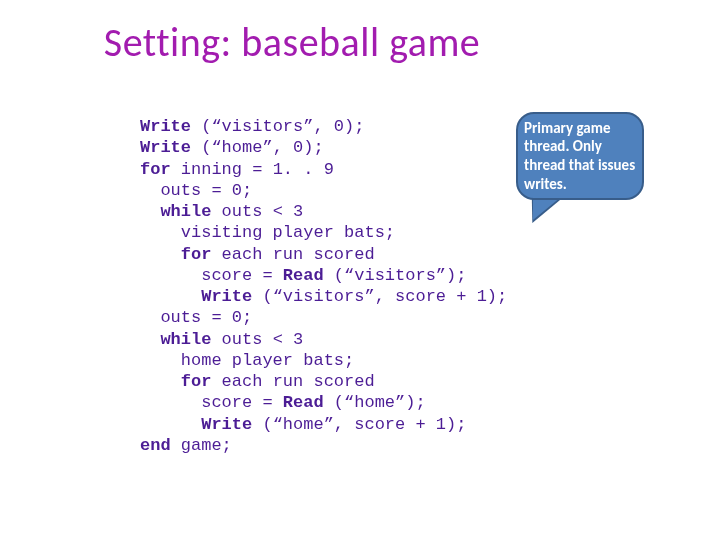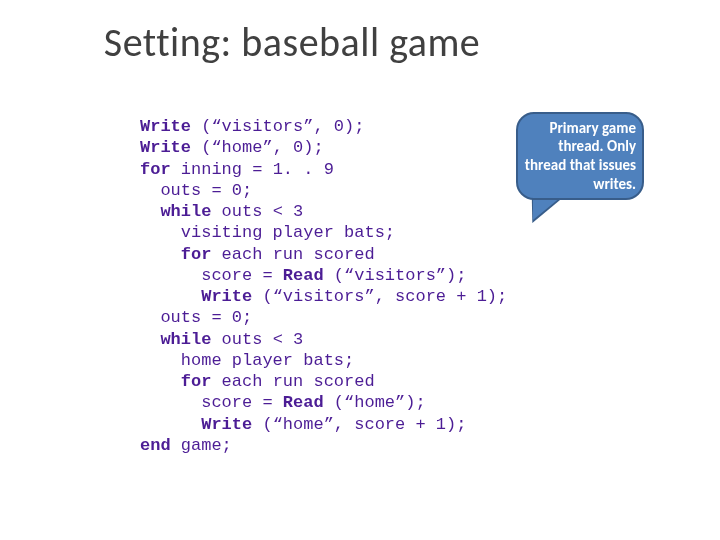--- a/index.html
+++ b/index.html
@@ -17,21 +17,21 @@
     height: 540px;
   }
   .title {
     position: absolute;
     top: 18px;
     left: 0;
     width: 584px;
     text-align: center;
     font-size: 40px;
     font-weight: 400;
-    color: #404040;
+    color: #a21caf;
     letter-spacing: 0.5px;
   }
   .code {
     position: absolute;
     top: 116px;
     left: 140px;
     font-family: "Courier New", Courier, monospace;
     font-size: 17px;
     line-height: 1.25;
     white-space: pre;
@@ -45,21 +45,21 @@
     top: 112px;
     left: 516px;
     width: 128px;
     height: 88px;
     background: #4f81bd;
     border: 2px solid #385d8a;
     border-radius: 18px;
     color: #ffffff;
     font-size: 15px;
     font-weight: bold;
-    text-align: right;
+    text-align: left;
     display: flex;
     align-items: center;
     justify-content: center;
     padding: 4px 6px;
     box-sizing: border-box;
     line-height: 1.25;
   }
   .callout-tail {
     position: absolute;
     top: 192px;

